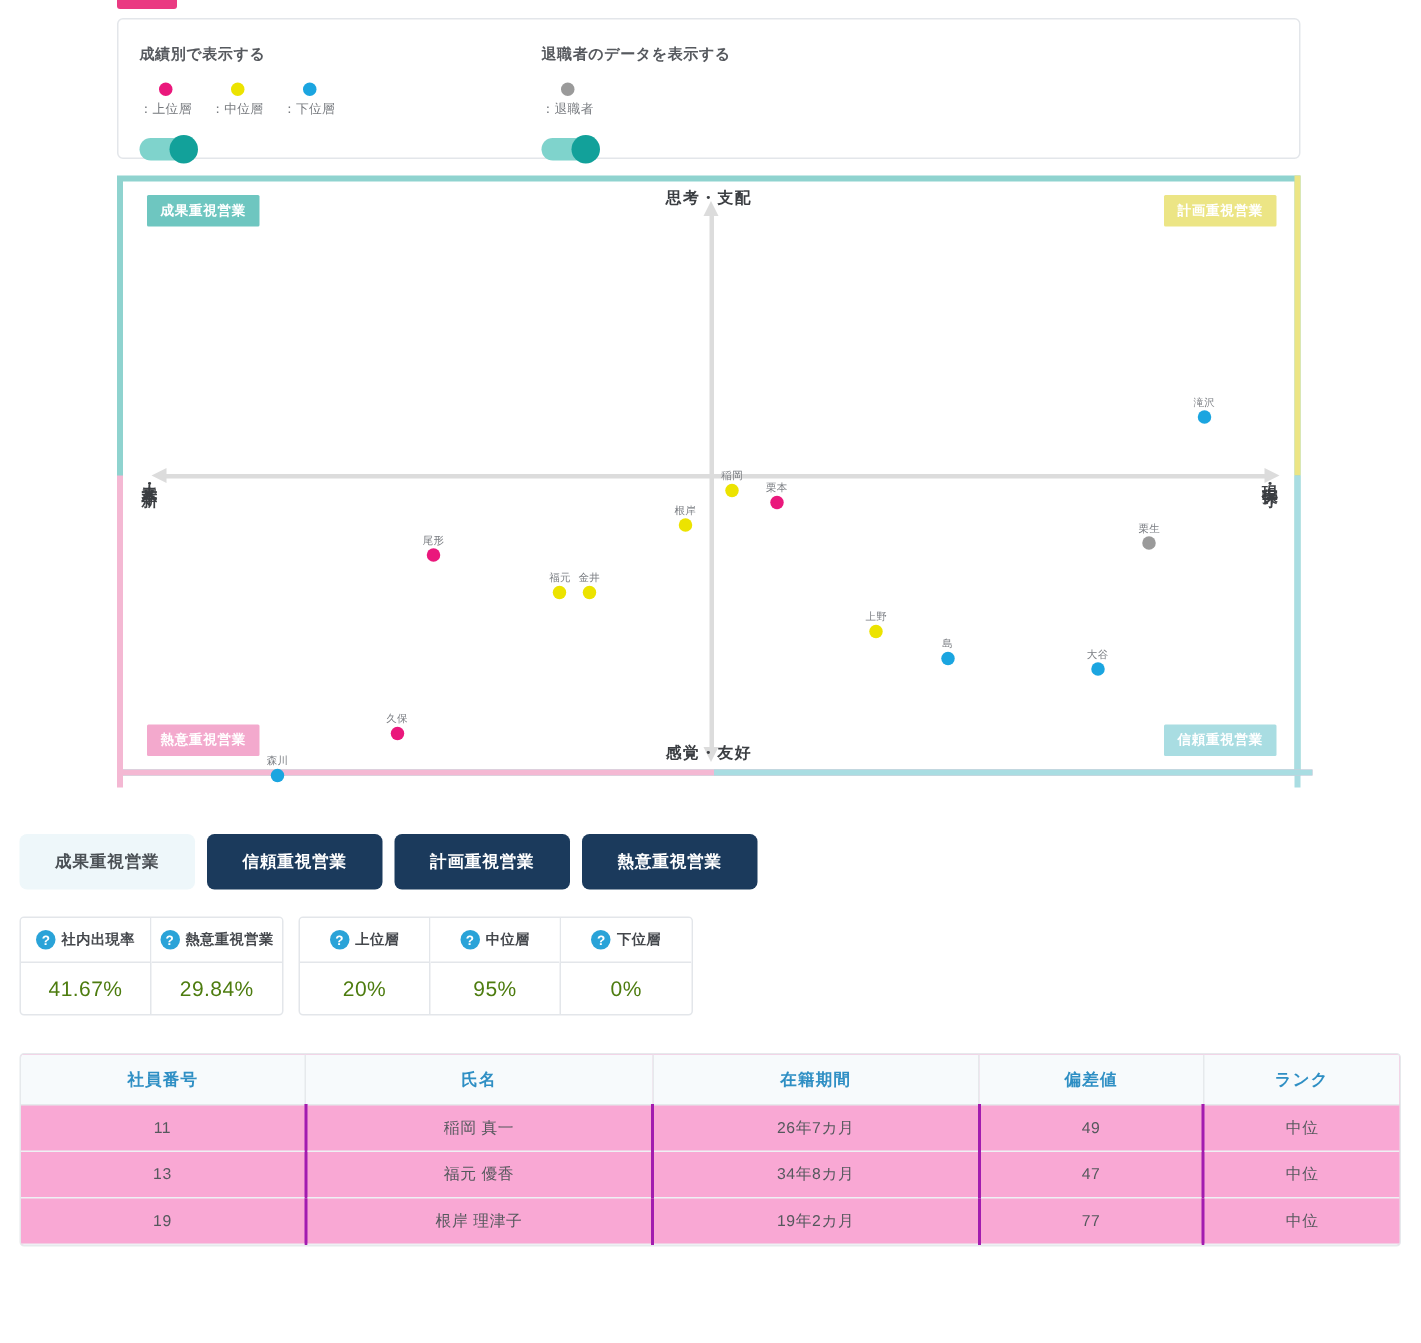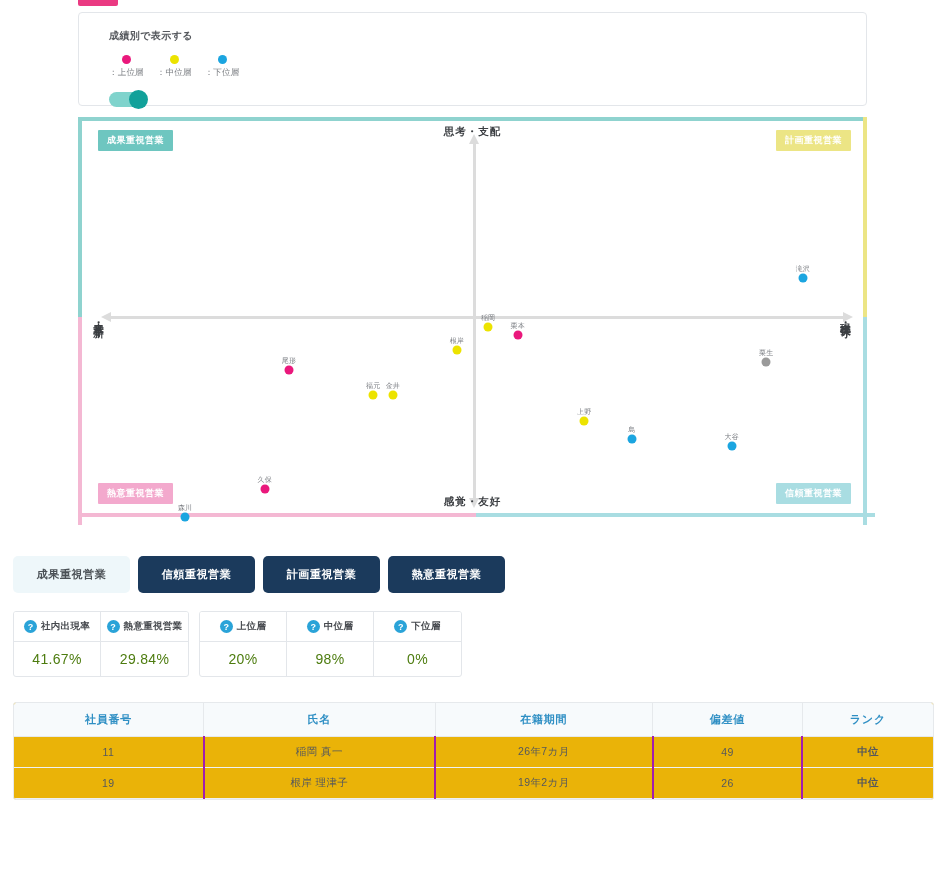--- a/index.html
+++ b/index.html
@@ -16,21 +16,21 @@
   
   .controls-panel {
     position: absolute;
     left: 78px; top: 12px;
     width: 789px; height: 94px;
     border: 1px solid #e3e6ea;
     border-radius: 4px;
     background: #fff;
   }
   .control-group { position: absolute; top: 16px; }
-  .control-group.g1 { left: 30px; }
+  .control-group.g1 { left: 14px; }
   .control-group.g2 { left: 282px; }
   .control-group.g3 { left: 528px; }
 
   .control-title {
     font-size: 10px;
     font-weight: bold;
     color: #56595e;
     letter-spacing: .4px;
     white-space: nowrap;
   }
@@ -257,21 +257,21 @@
   }
 
   
   .table-wrap {
     position: absolute;
     left: 13px; top: 702px;
     width: 921px;
     border: 1px solid #e6e9ec;
     border-radius: 3px;
     overflow: hidden;
-    background: #eab308;
+    background: #f9a8d4;
   }
   table { width: 100%; border-collapse: collapse; }
   thead th {
     height: 33px;
     background: #f7fafc;
     color: #2f8fc4;
     font-size: 11px;
     font-weight: bold;
     letter-spacing: .8px;
     border-right: 1px solid #e6e9ec;
@@ -280,21 +280,21 @@
   thead th:last-child { border-right: none; }
   tbody td {
     height: 31px;
     text-align: center;
     font-size: 10.5px;
     color: #55585d;
     border-right: 2px solid #a21caf;
     border-bottom: 1px solid #eef1f4;
     letter-spacing: .4px;
   }
-  tbody td:last-child { border-right: none; font-weight: bold; }
+  tbody td:last-child { border-right: none; }
   .col-id { width: 190px; }
   .col-name { width: 232px; }
   .col-tenure { width: 218px; }
   .col-dev { width: 150px; }
   .col-rank { width: 131px; }
 
   .top-nub {
     position: absolute;
     left: 78px; top: 0;
     width: 40px; height: 6px;
@@ -326,20 +326,32 @@
         <span class="legend-item">
           <span class="legend-dot" style="background:#1ba5e0"></span>
           <span class="legend-text">：下位層</span>
         </span>
       </div>
       <div class="toggle">
         <span class="knob"></span>
       </div>
     </div>
 
+    <div class="control-group g2">
+      <div class="control-title">退職者のデータを表示する</div>
+      <div class="legend-row">
+        <span class="legend-item">
+          <span class="legend-dot" style="background:#9a9a9a"></span>
+          <span class="legend-text">：退職者</span>
+        </span>
+      </div>
+      <div class="toggle">
+        <span class="knob"></span>
+      </div>
+    </div>
 
   </div>
 
   <div class="chart-card">
     <span class="edge top-right"></span>
     <span class="edge bottom-right"></span>
     <span class="edge bottom-left"></span>
     <span class="edge bottom-h"></span>
     <span class="edge bottom-h-r"></span>
 
@@ -445,21 +457,21 @@
           <span class="q-icon">?</span>
           <span class="stat-label">上位層</span>
         </div>
         <div class="stat-value">20%</div>
       </div>
       <div class="stat-cell">
         <div class="stat-head">
           <span class="q-icon">?</span>
           <span class="stat-label">中位層</span>
         </div>
-        <div class="stat-value">98%</div>
+        <div class="stat-value">95%</div>
       </div>
       <div class="stat-cell">
         <div class="stat-head">
           <span class="q-icon">?</span>
           <span class="stat-label">下位層</span>
         </div>
         <div class="stat-value">0%</div>
       </div>
     </div>
   </div>
@@ -477,23 +489,30 @@
       </thead>
       <tbody id="table-body">
           <tr>
             <td>11</td>
             <td>稲岡 真一</td>
             <td>26年7カ月</td>
             <td>49</td>
             <td>中位</td>
           </tr>
           <tr>
+            <td>13</td>
+            <td>福元 優香</td>
+            <td>34年8カ月</td>
+            <td>47</td>
+            <td>中位</td>
+          </tr>
+          <tr>
             <td>19</td>
             <td>根岸 理津子</td>
             <td>19年2カ月</td>
-            <td>26</td>
+            <td>77</td>
             <td>中位</td>
           </tr>
         </tbody>
     </table>
   </div>
 
 </div>
 
 </body></html>

